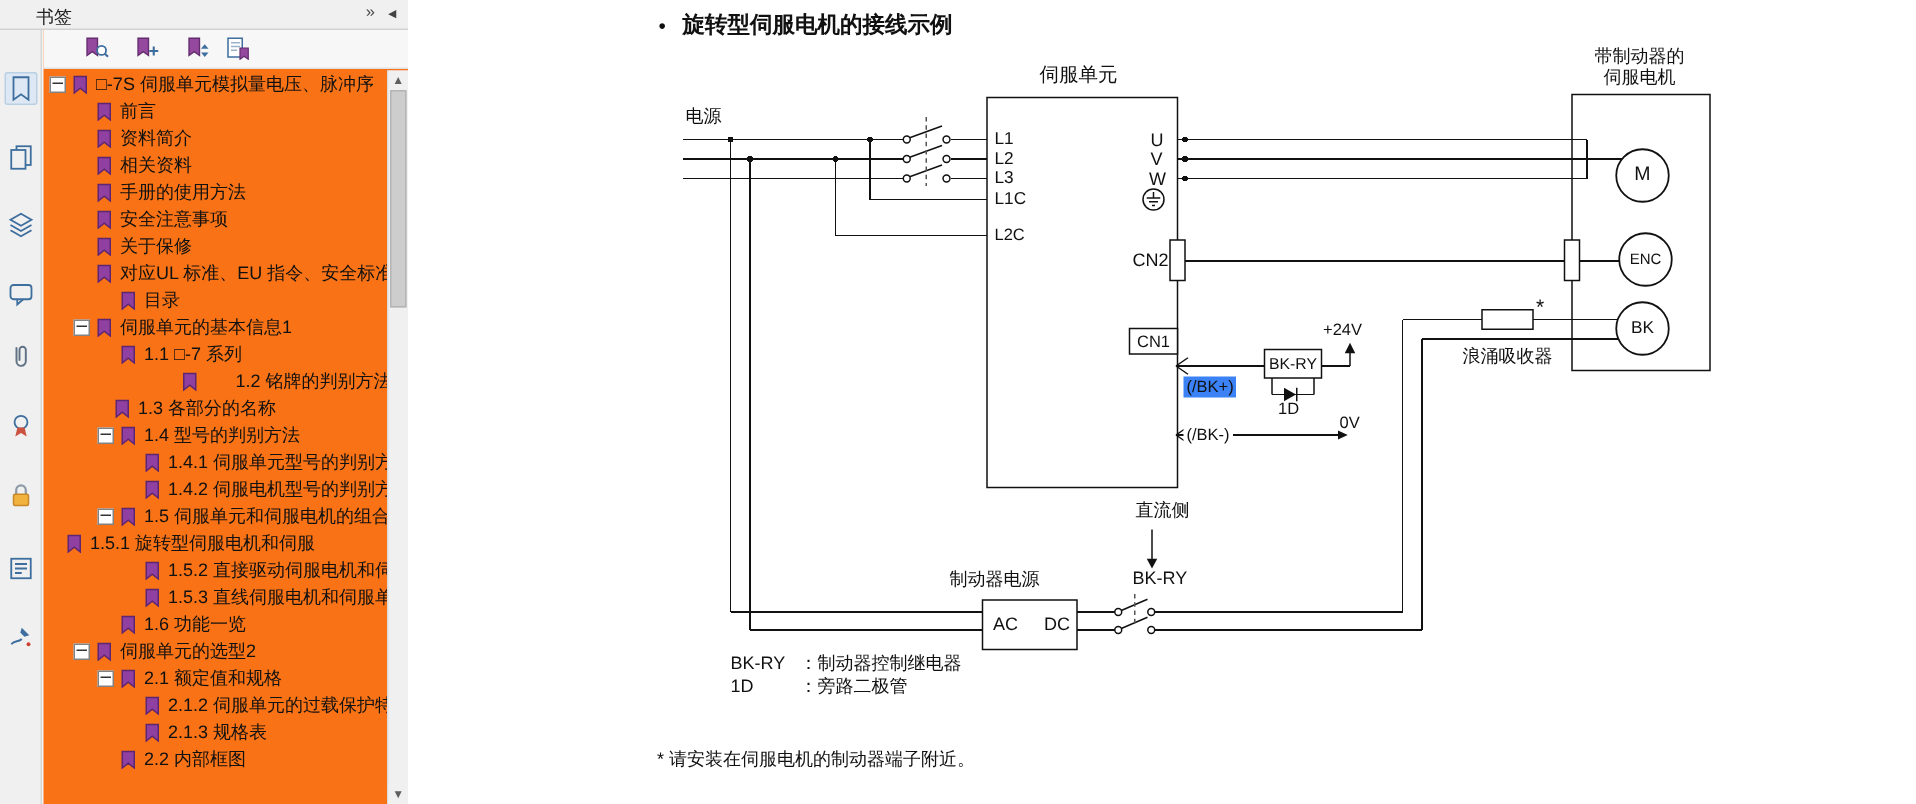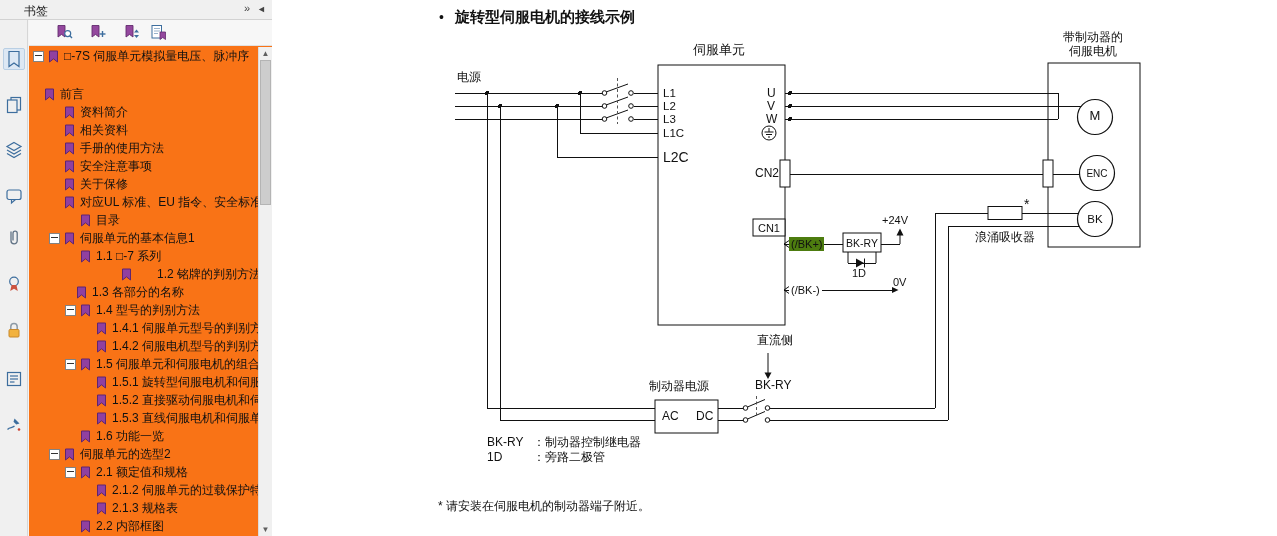--- a/index.html
+++ b/index.html
@@ -139,21 +139,21 @@
       </div>
 
       <div class="tree">
           <div class="row" style="padding-left: 4px;">
             <span class="exp"></span>
             <span class="flag"><svg width="11" height="13" viewBox="0 0 11 13">
                 <path d="M1.5 1 h8 v11 L5.5 8.8 1.5 12 z" fill="#9040a0" stroke="#5e2570" stroke-width="1"></path>
               </svg></span>
             <span class="lbl">□-7S 伺服单元模拟量电压、脉冲序</span>
           </div>
-          <div class="row" style=" margin-top: 20px;">
+          <div class="row" style="padding-left: 20px;">
             <span class="exp-sp"></span>
             <span class="flag"><svg width="11" height="13" viewBox="0 0 11 13">
                 <path d="M1.5 1 h8 v11 L5.5 8.8 1.5 12 z" fill="#9040a0" stroke="#5e2570" stroke-width="1"></path>
               </svg></span>
             <span class="lbl">前言</span>
           </div>
           <div class="row" style="padding-left: 20px;">
             <span class="exp-sp"></span>
             <span class="flag"><svg width="11" height="13" viewBox="0 0 11 13">
                 <path d="M1.5 1 h8 v11 L5.5 8.8 1.5 12 z" fill="#9040a0" stroke="#5e2570" stroke-width="1"></path>
@@ -251,21 +251,21 @@
               </svg></span>
             <span class="lbl">1.4.2 伺服电机型号的判别方</span>
           </div>
           <div class="row" style="padding-left: 36px;">
             <span class="exp"></span>
             <span class="flag"><svg width="11" height="13" viewBox="0 0 11 13">
                 <path d="M1.5 1 h8 v11 L5.5 8.8 1.5 12 z" fill="#9040a0" stroke="#5e2570" stroke-width="1"></path>
               </svg></span>
             <span class="lbl">1.5 伺服单元和伺服电机的组合-</span>
           </div>
-          <div class="row" style="padding-left: 52px;">
+          <div class="row" style="">
             <span class="exp-sp"></span>
             <span class="flag"><svg width="11" height="13" viewBox="0 0 11 13">
                 <path d="M1.5 1 h8 v11 L5.5 8.8 1.5 12 z" fill="#9040a0" stroke="#5e2570" stroke-width="1"></path>
               </svg></span>
             <span class="lbl">1.5.1 旋转型伺服电机和伺服</span>
           </div>
           <div class="row" style="padding-left: 52px;">
             <span class="exp-sp"></span>
             <span class="flag"><svg width="11" height="13" viewBox="0 0 11 13">
                 <path d="M1.5 1 h8 v11 L5.5 8.8 1.5 12 z" fill="#9040a0" stroke="#5e2570" stroke-width="1"></path>
@@ -465,46 +465,46 @@
 
     <div class="lab" style="left:184px;top:70px;">电源</div>
     <div class="lab" style="left:420px;top:43px;font-size:13px;">伺服单元</div>
     <div class="lab" style="left:790px;top:30px;">带制动器的</div>
     <div class="lab" style="left:796px;top:44px;">伺服电机</div>
 
     <div class="lab" style="left:390px;top:86px;font-size:11.5px;">L1</div>
     <div class="lab" style="left:390px;top:99px;font-size:11.5px;">L2</div>
     <div class="lab" style="left:390px;top:112px;font-size:11.5px;">L3</div>
     <div class="lab" style="left:390px;top:126px;font-size:11.5px;">L1C</div>
-    <div class="lab" style="left:390px;top:150px;font-size:14px;">L2C</div>
+    <div class="lab" style="left:390px;top:150px;font-size:11px;">L2C</div>
 
     <div class="lab" style="left:494px;top:86px;">U</div>
     <div class="lab" style="left:494px;top:99px;">V</div>
     <div class="lab" style="left:493px;top:112px;">W</div>
 
     <div class="lab" style="left:482px;top:166px;">CN2</div>
     <div class="lab" style="left:480px;top:221px;width:32px;text-align:center;font-size:11px;">CN1</div>
 
-    <div class="lab" style="left:516px;top:237px;font-size:11px;background:#4d7c0f;padding:0 2px;">(/BK+)</div>
+    <div class="lab" style="left:516px;top:251px;font-size:11px;background:#3b82f6;padding:0 2px;">(/BK+)</div>
     <div class="lab" style="left:570px;top:236px;width:38px;text-align:center;font-size:10.5px;">BK-RY</div>
     <div class="lab" style="left:609px;top:213px;font-size:11px;">+24V</div>
     <div class="lab" style="left:579px;top:266px;font-size:11px;">1D</div>
     <div class="lab" style="left:516px;top:283px;font-size:11px;background:#fff;padding:0 2px;">(/BK-)</div>
     <div class="lab" style="left:620px;top:275px;font-size:11px;">0V</div>
 
     <div class="lab" style="left:751px;top:197px;font-size:14px;">*</div>
     <div class="lab" style="left:702px;top:230px;">浪涌吸收器</div>
 
     <div class="lab" style="left:804px;top:109px;width:36px;text-align:center;font-size:13px;">M</div>
     <div class="lab" style="left:806px;top:167px;width:36px;text-align:center;font-size:10px;">ENC</div>
     <div class="lab" style="left:804px;top:212px;width:36px;text-align:center;font-size:11.5px;">BK</div>
 
     <div class="lab" style="left:484px;top:333px;">直流侧</div>
     <div class="lab" style="left:482px;top:378px;">BK-RY</div>
-    <div class="lab" style="left:376px;top:379px;">制动器电源</div>
+    <div class="lab" style="left:360px;top:379px;">制动器电源</div>
     <div class="lab" style="left:389px;top:409px;">AC</div>
     <div class="lab" style="left:423px;top:409px;">DC</div>
 
     <div class="lab" style="left:214px;top:435px;">
       <div class="legend-row">
         <span class="legend-term">BK-RY</span>
         <span>：制动器控制继电器</span>
       </div>
       <div class="legend-row">
         <span class="legend-term">1D</span>

